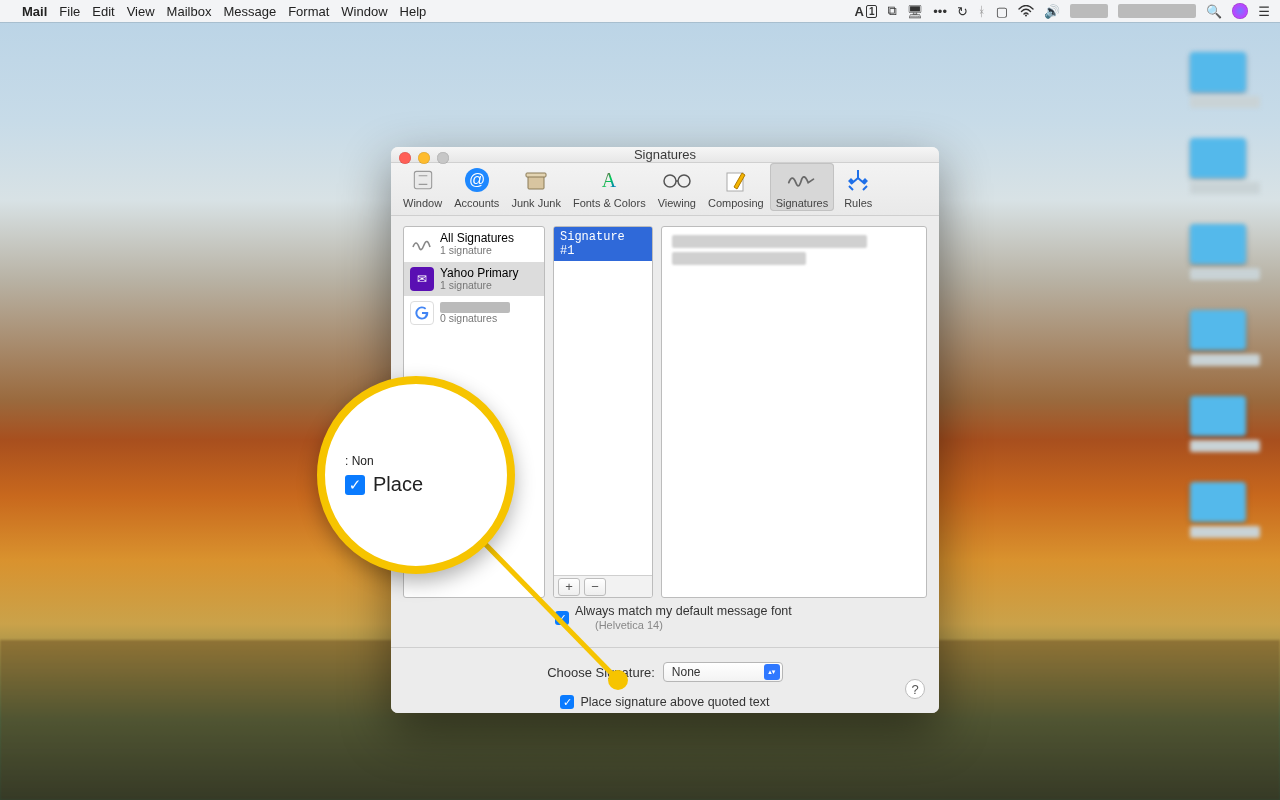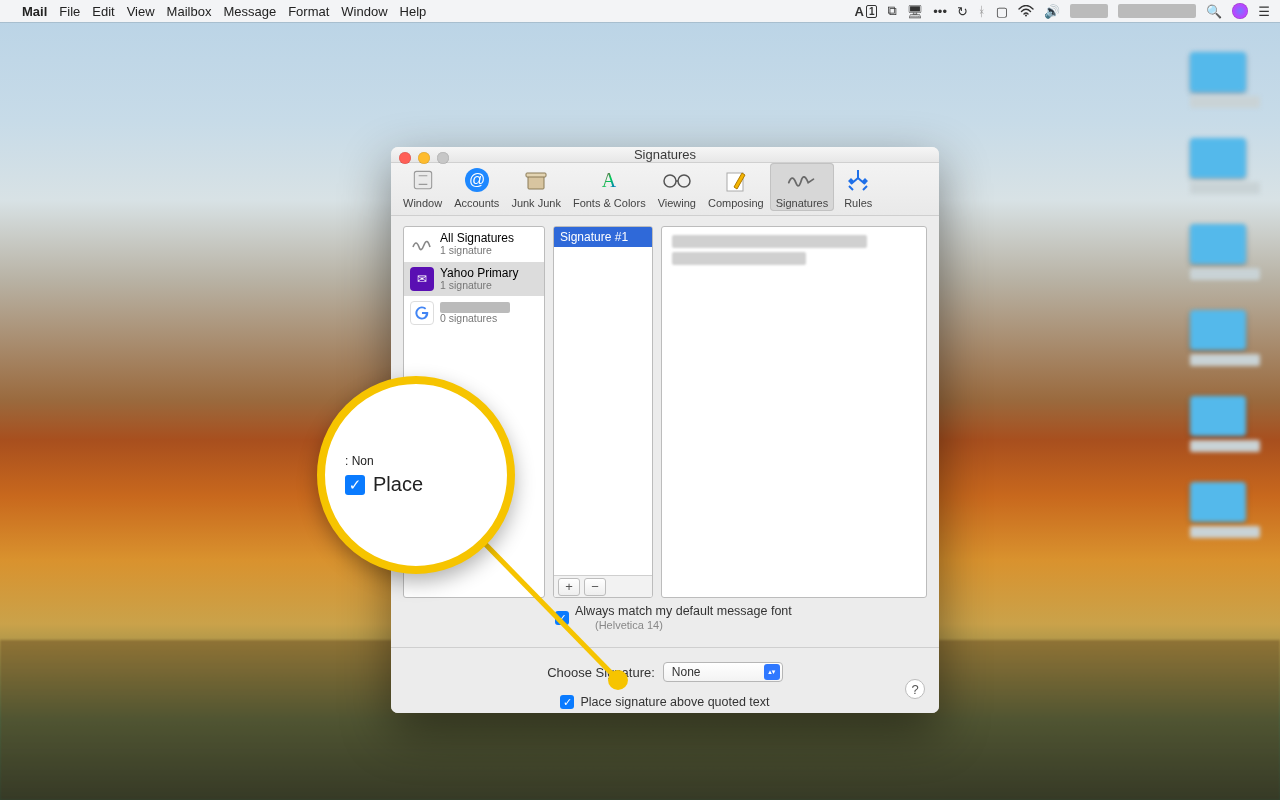--- a/index.html
+++ b/index.html
@@ -55,21 +55,21 @@
   .content { flex:1; background:#ececec; display:flex; flex-direction:column; padding:10px 12px 12px; }
   .columns { display:flex; gap:8px; height:372px; }
   .listbox { background:#fff; border:1px solid #bcbcbc; border-radius:3px; overflow:hidden; }
   .accounts { width:142px; }
   .acct { display:flex; gap:6px; align-items:center; padding:5px 6px; font-size:12px; }
   .acct.sel { background:#dcdcdc; }
   .acct .aicon { width:24px; height:24px; border-radius:4px; display:flex; align-items:center; justify-content:center; font-size:12px; }
   .acct .meta { display:flex; flex-direction:column; line-height:1.1; }
   .acct .meta .sub { font-size:10.5px; color:#777; }
   .sigs { width:100px; display:flex; flex-direction:column; }
-  .sigs .sigrow { background:#2f69d9; color:#fff; font-size:12px; padding:2px 5px; border:1px solid #2f69d9; }
+  .sigs .sigrow { background:#2f69d9; color:#fff; font-size:12px; padding:2px 5px; border:1px solid #2f69d9;font-family:Liberation Mono, monospace; }
   .siglist-grow { flex:1; }
   .sigs .addrm { height:22px; border-top:1px solid #cfcfcf; display:flex; align-items:center;background:#f2f2f2;}
   .addrm button { width:22px; height:18px; border:1px solid #bdbdbd; background:linear-gradient(#fff,#eee);
     font-size:13px; line-height:0; border-radius:3px; margin-left:4px; color:#555; }
   .preview { flex:1; padding:8px 10px; font-size:12px; color:#999; }
   .preview .line { height:13px; background:#d0d0d0; margin-bottom:4px; border-radius:2px; filter:blur(1px);}
   .below-row { display:flex; align-items:flex-start; margin-top:6px; gap:8px; padding-left:152px;}
   .checkbox { width:14px; height:14px; border-radius:3px; background:#0a7bff; display:inline-flex;
     align-items:center; justify-content:center; color:#fff; font-size:11px; flex:none; margin-top:1px;}
   label.ck { display:flex; gap:6px; font-size:12.5px; color:#333; align-items:center;}

